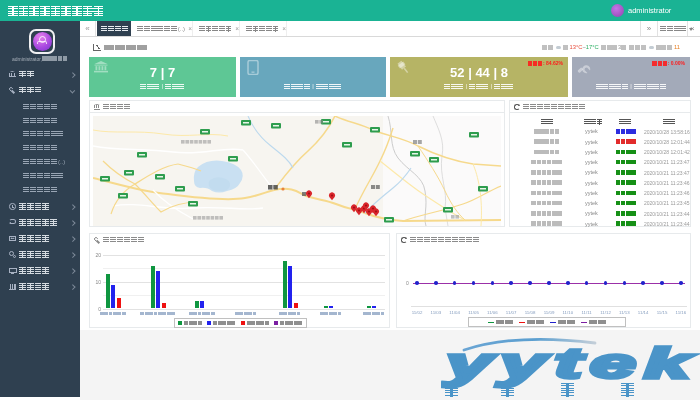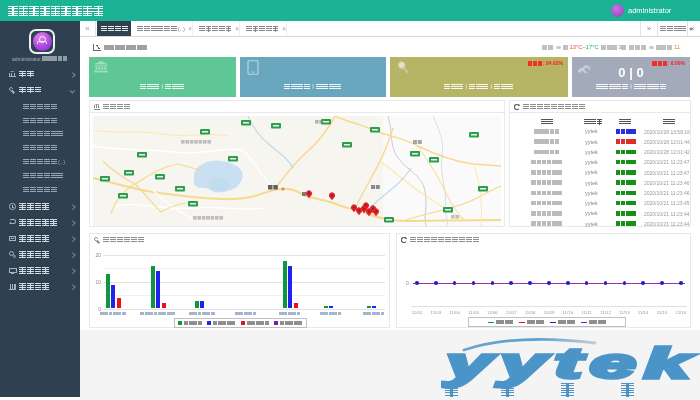--- a/index.html
+++ b/index.html
@@ -180,20 +180,21 @@
 <div class="a" style="left:89px;top:57px;width:147px;height:40px;background:#5ec795"></div>
     <svg class="a" style="left:94px;top:61px" width="14" height="12" viewBox="0 0 14 12">
 <polygon points="7,0 13.5,3 0.5,3" fill="rgba(255,255,255,.42)"></polygon>
       <rect x="0.5" y="3.6" width="13" height="1" fill="rgba(255,255,255,.42)"></rect>
 <rect x="1.5" y="5.2" width="1.8" height="4" fill="rgba(255,255,255,.42)"></rect>
       <rect x="4.5" y="5.2" width="1.8" height="4" fill="rgba(255,255,255,.42)"></rect>
       <rect x="7.5" y="5.2" width="1.8" height="4" fill="rgba(255,255,255,.42)"></rect>
       <rect x="10.5" y="5.2" width="1.8" height="4" fill="rgba(255,255,255,.42)"></rect>
 <rect x="0" y="9.8" width="14" height="1.6" fill="rgba(255,255,255,.42)"></rect>
     </svg>
+    <div class="a" style="left:89px;top:65px;width:147px;text-align:center;font-size:13px;font-weight:bold;color:#fff">7 | 7</div>
     <div class="a row" style="left:89px;top:84px;width:147px;justify-content:center">
       <b style="width:5.8px;height:5.8px;background:linear-gradient(90deg,transparent 42%,rgba(255,255,255,.9) 42% 58%,transparent 58%),repeating-linear-gradient(180deg,rgba(255,255,255,.9) 0 1.0px,transparent 1.0px 2.1px);margin-right:0.7px"></b>
       <b style="width:5.8px;height:5.8px;background:linear-gradient(90deg,transparent 42%,rgba(255,255,255,.9) 42% 58%,transparent 58%),repeating-linear-gradient(180deg,rgba(255,255,255,.9) 0 1.0px,transparent 1.0px 2.1px);margin-right:0.7px"></b>
       <b style="width:5.8px;height:5.8px;background:linear-gradient(90deg,transparent 42%,rgba(255,255,255,.9) 42% 58%,transparent 58%),repeating-linear-gradient(180deg,rgba(255,255,255,.9) 0 1.0px,transparent 1.0px 2.1px);margin-right:0.7px"></b>
       <span style="color:rgba(255,255,255,.9);font-size:6px;margin:0 2px;line-height:5.8px">|</span>
       <b style="width:5.8px;height:5.8px;background:linear-gradient(90deg,transparent 42%,rgba(255,255,255,.9) 42% 58%,transparent 58%),repeating-linear-gradient(180deg,rgba(255,255,255,.9) 0 1.0px,transparent 1.0px 2.1px);margin-right:0.7px"></b>
       <b style="width:5.8px;height:5.8px;background:linear-gradient(90deg,transparent 42%,rgba(255,255,255,.9) 42% 58%,transparent 58%),repeating-linear-gradient(180deg,rgba(255,255,255,.9) 0 1.0px,transparent 1.0px 2.1px);margin-right:0.7px"></b>
       <b style="width:5.8px;height:5.8px;background:linear-gradient(90deg,transparent 42%,rgba(255,255,255,.9) 42% 58%,transparent 58%),repeating-linear-gradient(180deg,rgba(255,255,255,.9) 0 1.0px,transparent 1.0px 2.1px);margin-right:0.7px"></b>
     </div>
 <div class="a" style="left:240px;top:57px;width:146px;height:40px;background:#68a7bd"></div>
@@ -219,20 +220,21 @@
         <rect x="6.4" y="8.8" width="1.6" height="5.5" fill="rgba(255,255,255,.42)"></rect>
         <rect x="3.6" y="2.8" width="7" height="3.6" fill="rgba(255,255,255,.42)"></rect>
       </g>
     </svg>
     <div class="a row" style="left:390px;top:61px;width:173px;justify-content:flex-end">
       <b style="width:4.6px;height:4.6px;background:#ff1a1a;opacity:0.88;margin-right:0.5px"></b>
       <b style="width:4.6px;height:4.6px;background:#ff1a1a;opacity:0.88;margin-right:0.5px"></b>
       <b style="width:4.6px;height:4.6px;background:#ff1a1a;opacity:0.88;margin-right:0.5px"></b>
       <span style="font-size:5px;color:#ff1a1a;font-weight:bold;line-height:5px">: 84.62%</span>
     </div>
+    <div class="a" style="left:390px;top:65px;width:178px;text-align:center;font-size:13px;font-weight:bold;color:#fff">52 | 44 | 8</div>
     <div class="a row" style="left:390px;top:84px;width:178px;justify-content:center">
       <b style="width:5.8px;height:5.8px;background:linear-gradient(90deg,transparent 42%,rgba(255,255,255,.9) 42% 58%,transparent 58%),repeating-linear-gradient(180deg,rgba(255,255,255,.9) 0 1.0px,transparent 1.0px 2.1px);margin-right:0.7px"></b>
       <b style="width:5.8px;height:5.8px;background:linear-gradient(90deg,transparent 42%,rgba(255,255,255,.9) 42% 58%,transparent 58%),repeating-linear-gradient(180deg,rgba(255,255,255,.9) 0 1.0px,transparent 1.0px 2.1px);margin-right:0.7px"></b>
       <b style="width:5.8px;height:5.8px;background:linear-gradient(90deg,transparent 42%,rgba(255,255,255,.9) 42% 58%,transparent 58%),repeating-linear-gradient(180deg,rgba(255,255,255,.9) 0 1.0px,transparent 1.0px 2.1px);margin-right:0.7px"></b>
       <span style="color:rgba(255,255,255,.9);font-size:6px;margin:0 2px;line-height:5.8px">|</span>
       <b style="width:5.8px;height:5.8px;background:linear-gradient(90deg,transparent 42%,rgba(255,255,255,.9) 42% 58%,transparent 58%),repeating-linear-gradient(180deg,rgba(255,255,255,.9) 0 1.0px,transparent 1.0px 2.1px);margin-right:0.7px"></b>
       <b style="width:5.8px;height:5.8px;background:linear-gradient(90deg,transparent 42%,rgba(255,255,255,.9) 42% 58%,transparent 58%),repeating-linear-gradient(180deg,rgba(255,255,255,.9) 0 1.0px,transparent 1.0px 2.1px);margin-right:0.7px"></b>
       <b style="width:5.8px;height:5.8px;background:linear-gradient(90deg,transparent 42%,rgba(255,255,255,.9) 42% 58%,transparent 58%),repeating-linear-gradient(180deg,rgba(255,255,255,.9) 0 1.0px,transparent 1.0px 2.1px);margin-right:0.7px"></b>
       <span style="color:rgba(255,255,255,.9);font-size:6px;margin:0 2px;line-height:5.8px">|</span>
       <b style="width:5.8px;height:5.8px;background:linear-gradient(90deg,transparent 42%,rgba(255,255,255,.9) 42% 58%,transparent 58%),repeating-linear-gradient(180deg,rgba(255,255,255,.9) 0 1.0px,transparent 1.0px 2.1px);margin-right:0.7px"></b>
@@ -243,21 +245,20 @@
     <svg class="a" style="left:577px;top:60px" width="14" height="14" viewBox="0 0 14 14">
 <path d="M10.5,1 a4,4 0 1,0 2.5,2.5 l-3,3 -2,-0.5 -0.5,-2 z" fill="rgba(255,255,255,.42)" transform="rotate(90 7 7)"></path>
 <rect x="2" y="7.5" width="3" height="5.5" rx="1" fill="rgba(255,255,255,.42)" transform="rotate(45 3.5 10)"></rect>
     </svg>
     <div class="a row" style="left:572px;top:61px;width:113px;justify-content:flex-end">
       <b style="width:4.6px;height:4.6px;background:#ff1a1a;opacity:0.88;margin-right:0.5px"></b>
       <b style="width:4.6px;height:4.6px;background:#ff1a1a;opacity:0.88;margin-right:0.5px"></b>
       <b style="width:4.6px;height:4.6px;background:#ff1a1a;opacity:0.88;margin-right:0.5px"></b>
       <span style="font-size:5px;color:#ff1a1a;font-weight:bold;line-height:5px">: 0.00%</span>
     </div>
-    <div class="a" style="left:572px;top:65px;width:118px;text-align:center;font-size:13px;font-weight:bold;color:#fff">0 | 0</div>
     <div class="a row" style="left:572px;top:84px;width:118px;justify-content:center">
       <b style="width:5.8px;height:5.8px;background:linear-gradient(90deg,transparent 42%,rgba(255,255,255,.9) 42% 58%,transparent 58%),repeating-linear-gradient(180deg,rgba(255,255,255,.9) 0 1.0px,transparent 1.0px 2.1px);margin-right:0.7px"></b>
       <b style="width:5.8px;height:5.8px;background:linear-gradient(90deg,transparent 42%,rgba(255,255,255,.9) 42% 58%,transparent 58%),repeating-linear-gradient(180deg,rgba(255,255,255,.9) 0 1.0px,transparent 1.0px 2.1px);margin-right:0.7px"></b>
       <b style="width:5.8px;height:5.8px;background:linear-gradient(90deg,transparent 42%,rgba(255,255,255,.9) 42% 58%,transparent 58%),repeating-linear-gradient(180deg,rgba(255,255,255,.9) 0 1.0px,transparent 1.0px 2.1px);margin-right:0.7px"></b>
       <b style="width:5.8px;height:5.8px;background:linear-gradient(90deg,transparent 42%,rgba(255,255,255,.9) 42% 58%,transparent 58%),repeating-linear-gradient(180deg,rgba(255,255,255,.9) 0 1.0px,transparent 1.0px 2.1px);margin-right:0.7px"></b>
       <b style="width:5.8px;height:5.8px;background:linear-gradient(90deg,transparent 42%,rgba(255,255,255,.9) 42% 58%,transparent 58%),repeating-linear-gradient(180deg,rgba(255,255,255,.9) 0 1.0px,transparent 1.0px 2.1px);margin-right:0.7px"></b>
       <span style="color:rgba(255,255,255,.9);font-size:6px;margin:0 2px;line-height:5.8px">|</span>
       <b style="width:5.8px;height:5.8px;background:linear-gradient(90deg,transparent 42%,rgba(255,255,255,.9) 42% 58%,transparent 58%),repeating-linear-gradient(180deg,rgba(255,255,255,.9) 0 1.0px,transparent 1.0px 2.1px);margin-right:0.7px"></b>
       <b style="width:5.8px;height:5.8px;background:linear-gradient(90deg,transparent 42%,rgba(255,255,255,.9) 42% 58%,transparent 58%),repeating-linear-gradient(180deg,rgba(255,255,255,.9) 0 1.0px,transparent 1.0px 2.1px);margin-right:0.7px"></b>
       <b style="width:5.8px;height:5.8px;background:linear-gradient(90deg,transparent 42%,rgba(255,255,255,.9) 42% 58%,transparent 58%),repeating-linear-gradient(180deg,rgba(255,255,255,.9) 0 1.0px,transparent 1.0px 2.1px);margin-right:0.7px"></b>

